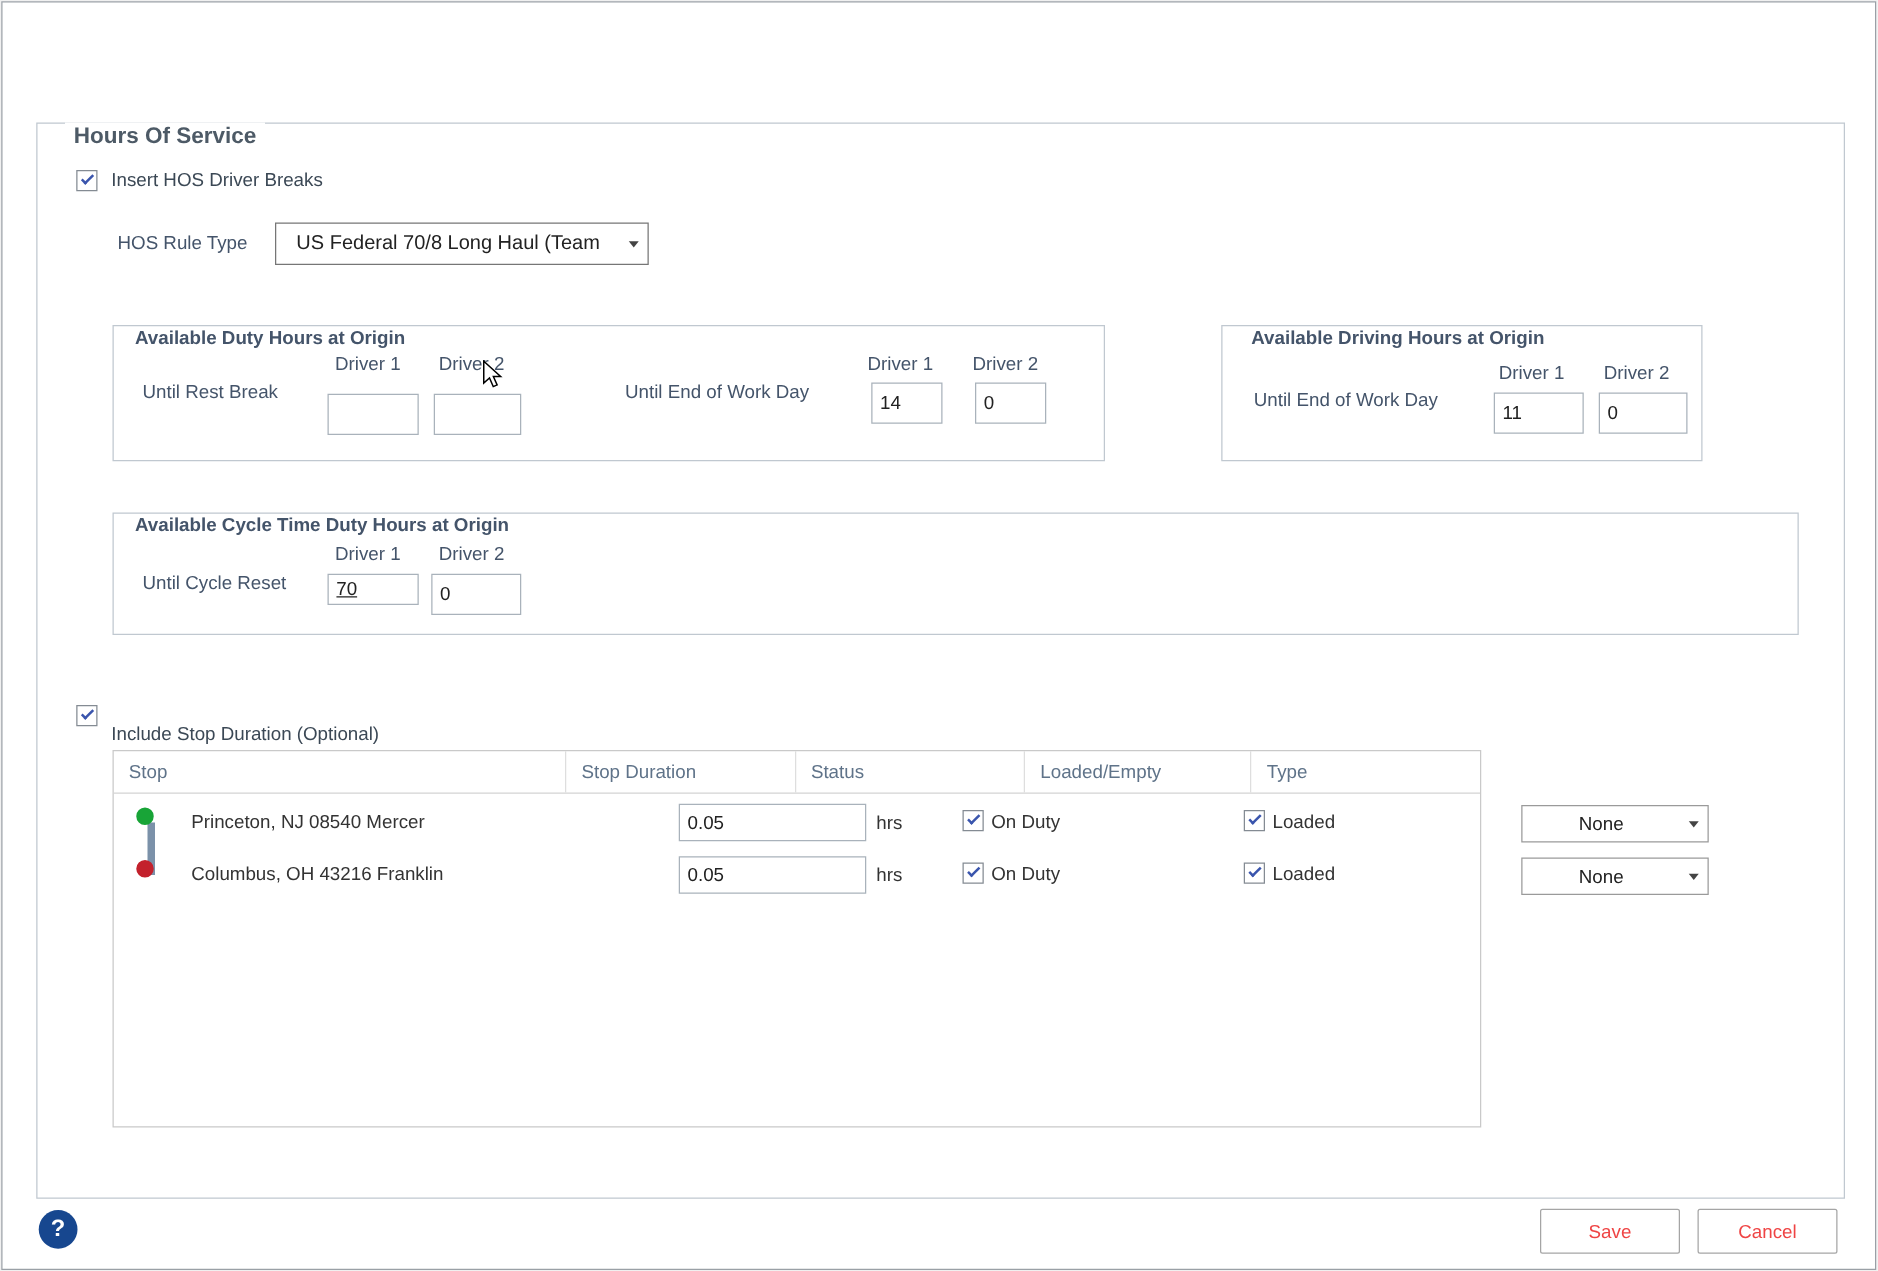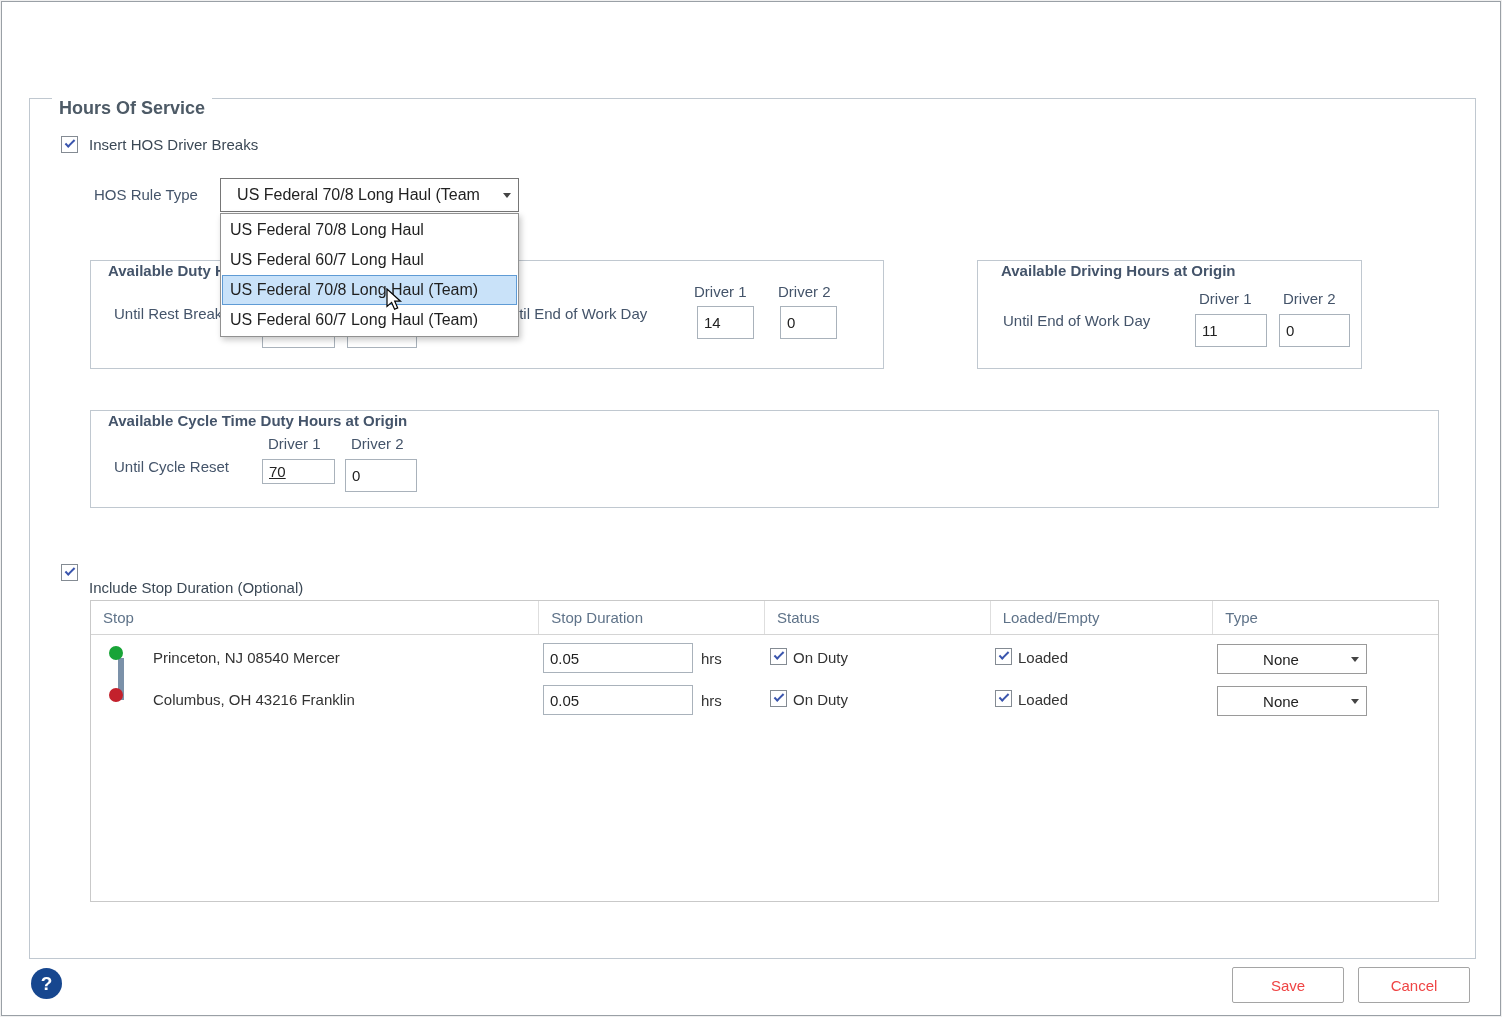--- a/index.html
+++ b/index.html
@@ -111,21 +111,21 @@
   <span class="label" style="left:266px; top:433px;">Driver 1</span>
   <span class="label" style="left:349px; top:433px;">Driver 2</span>
   <input class="box" style="left: 260px; top: 457px; width: 73px; height: 25px; text-decoration: underline;" readonly="" value="70">
   <input class="box" style="left: 343px; top: 457px; width: 72px; height: 33px;" readonly="" value="0">
 
   <span class="cb checked" style="left:59px; top:562px;">
       <span class="tick"></span>
     </span>
   <span class="label darktext" style="left:87px; top:562px;margin-top:15px;">Include Stop Duration (Optional)</span>
 
-  <div class="table" style="left:88px; top:598px; width:1349px; height:302px;">
+  <div class="table" style="left:88px; top:598px; width:1095px; height:302px;">
     <div class="thead">
       <div class="th" style="width:449px;">Stop</div>
       <div class="th" style="width:226px;">Stop Duration</div>
       <div class="th" style="width:226px;">Status</div>
       <div class="th" style="width:223px;">Loaded/Empty</div>
       <div class="th" style="width:225px;">Type</div>
     </div>
 
     <div class="connector" style="left:27px; top:57px; height:42px;"></div>
     <span class="marker green" style="left:18px; top:45px;"></span>
@@ -161,26 +161,20 @@
       </span>
     <span class="row-text darktext" style="left:927px; top:90px;">Loaded</span>
     <div class="combo" style="left:1126px; top:85px; width:150px; height:30px; font-size:15px; border-color:#9a9a9a;">
       <span class="txt">None</span>
       <span class="arrow-zone">
           <span class="tri"></span>
         </span>
     </div>
   </div>
 
-  <div class="dd" style="left:218px; top:211px; width:299px;">
-    <div class="dd-item">US Federal 70/8 Long Haul</div>
-    <div class="dd-item">US Federal 60/7 Long Haul</div>
-    <div class="dd-item hl">US Federal 70/8 Long Haul (Team)</div>
-    <div class="dd-item">US Federal 60/7 Long Haul (Team)</div>
-  </div>
 
   <span class="cursor" style="left:381px; top:286px;">
     <svg width="22" height="24" viewBox="0 0 22 24">
       <path d="M4 1 L4 18.5 L8.6 14.4 L11.6 21.3 L14.7 19.9 L11.7 13.2 L17.5 13.2 Z" fill="#ffffff" stroke="#000000" stroke-width="1.2"></path>
     </svg>
   </span>
 
   <div class="help" style="left:29px; top:966px;">
       <span>?</span>
     </div>

